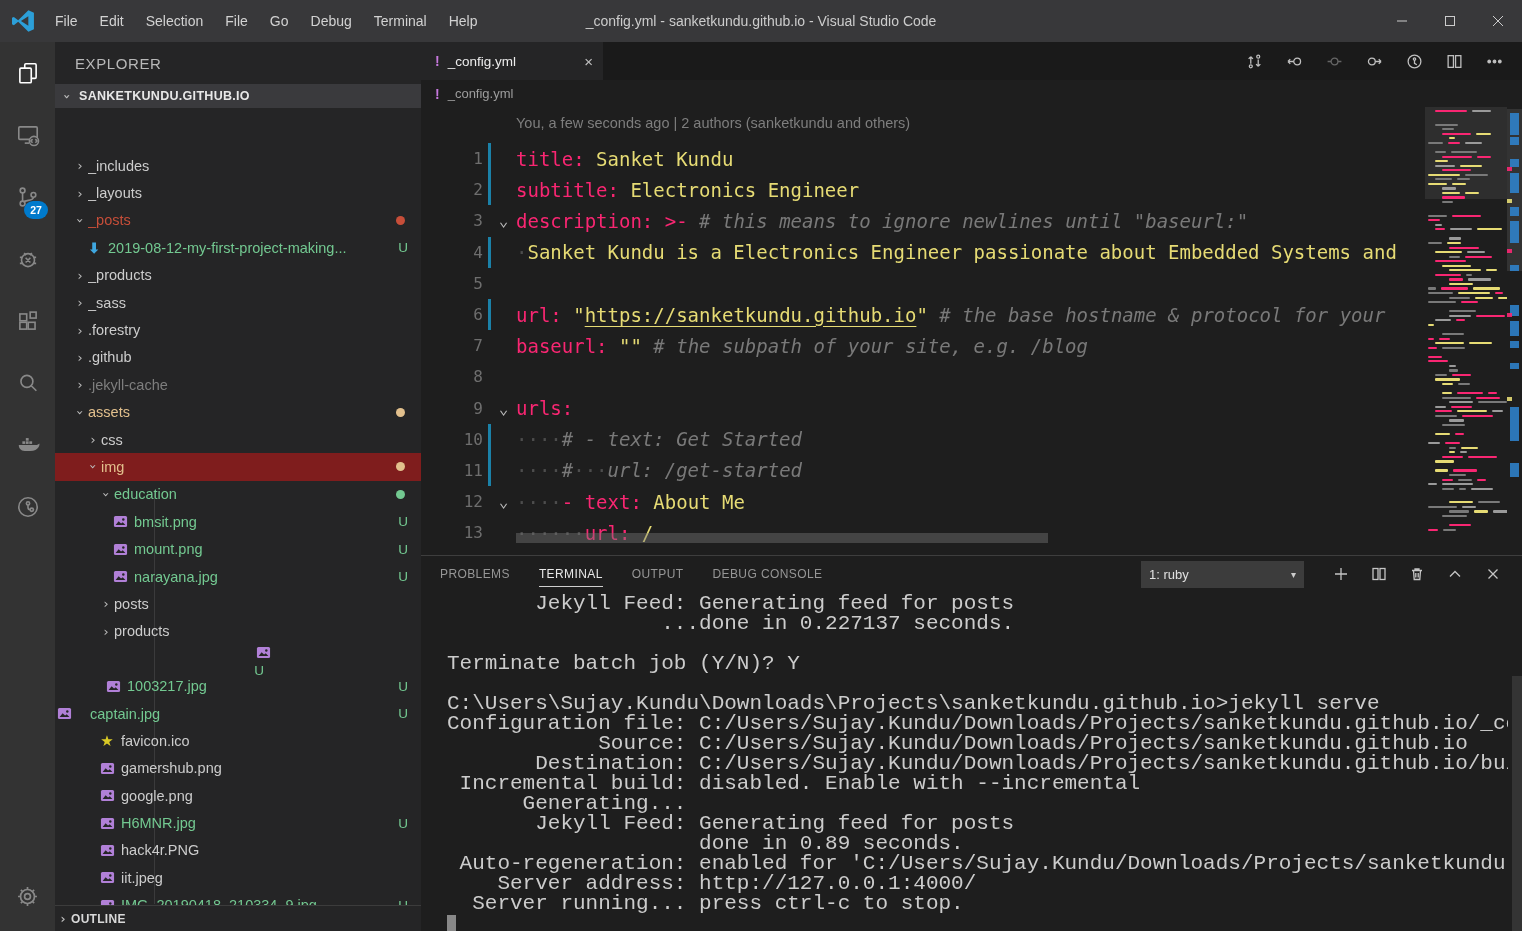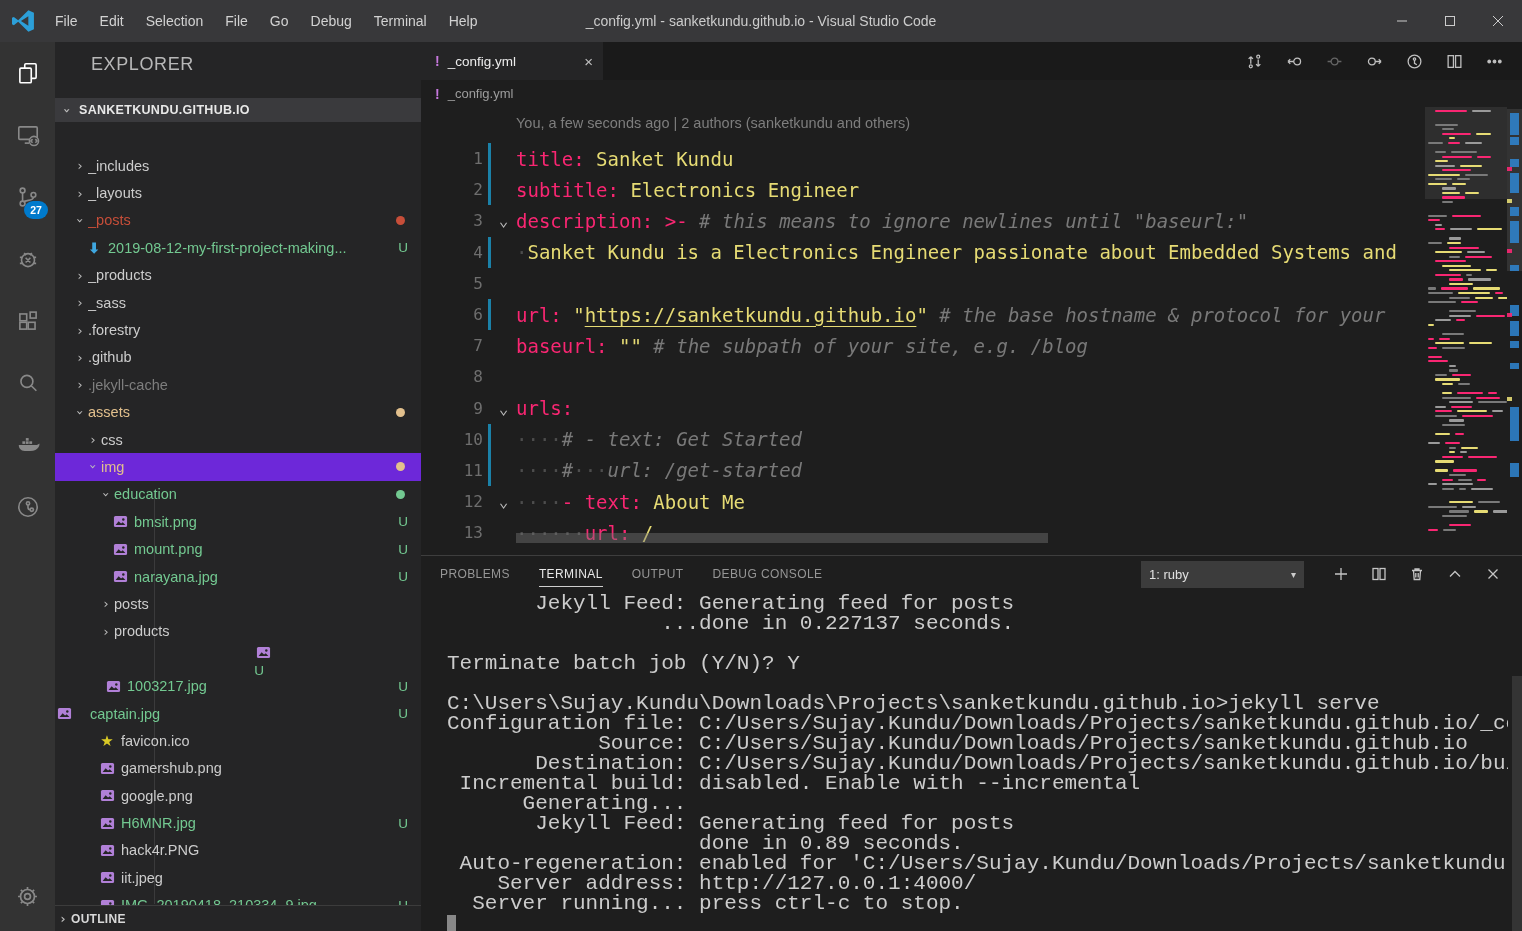--- a/index.html
+++ b/index.html
@@ -17,29 +17,29 @@
   #activitybar{left:0;top:42px;bottom:0;width:55px;background:#333333;z-index:20;}
   .act-item{height:62px;display:flex;align-items:center;justify-content:center;position:relative;}
   .act-item svg{stroke:#898989;fill:none;stroke-width:1.5;}
   .act-item.active svg{stroke:#ffffff;}
   .act-item .fillicon{fill:#898989;stroke:none;}
   .act-badge{position:absolute;right:7px;bottom:9px;min-width:18px;height:18px;border-radius:10px;
      background:var(--accent);color:#fff;font-size:10.5px;font-weight:bold;display:flex;align-items:center;justify-content:center;padding:0 3px;}
   #act-bottom{position:absolute;bottom:4px;left:0;width:55px;}
   
   #sidebar{left:55px;top:42px;width:366px;bottom:0;background:#252526;overflow:hidden;}
-  #explorer-title{height:56px;line-height:44px;padding-left:36px;font-size:18px;letter-spacing:.6px;color:#b8b8b8;}
+  #explorer-title{height:42px;line-height:44px;padding-left:20px;font-size:15px;letter-spacing:.6px;color:#b8b8b8;}
   #section-header{height:24px;background:#3a3a3d;display:flex;align-items:center;font-size:12.5px;font-weight:bold;color:#e8e8e8;letter-spacing:.3px;}
   #section-header .chev{margin:0 4px 0 4px;}
   .chev{display:inline-block;width:16px;text-align:center;color:#bcbcbc;font-family:"DejaVu Sans Mono",monospace;
         font-size:13px;transform:none;flex:0 0 16px;}
   .chev.open{transform:rotate(90deg);}
   #tree{position:absolute;top:110px;left:0;right:0;bottom:25px;overflow:hidden;}
   .trow{height:27.4px;display:flex;align-items:center;font-size:14.5px;position:relative;cursor:pointer;white-space:nowrap;}
-  .trow.selected{background:#6d28d9;align-items:center;}
+  .trow.selected{background:#7f1d1d;align-items:center;}
   .trow .label{overflow:hidden;text-overflow:ellipsis;flex:1 1 auto;}
   .trow .badge{flex:0 0 auto;margin-right:13px;font-size:13.5px;}
   .trow .dot{flex:0 0 auto;width:9px;height:9px;border-radius:50%;margin-right:16px;}
   .ficon{flex:0 0 18px;display:flex;justify-content:center;margin-right:5px;}
   .g-none{color:#cccccc}.g-untracked{color:var(--untracked)}.g-modified{color:var(--modified)}
   .g-error{color:var(--gerror)}.g-ignored{color:#7e7e7e}
   #indent-guide{position:absolute;left:99px;top:338px;width:1px;bottom:2px;background:#4b4b4b;opacity:.6;}
   #outline-row{position:absolute;left:0;right:0;bottom:0;height:25px;border-top:1px solid #3c3c3c;background:#252526;
       display:flex;align-items:center;font-size:12px;font-weight:bold;color:#d8d8d8;letter-spacing:.3px;}
   

